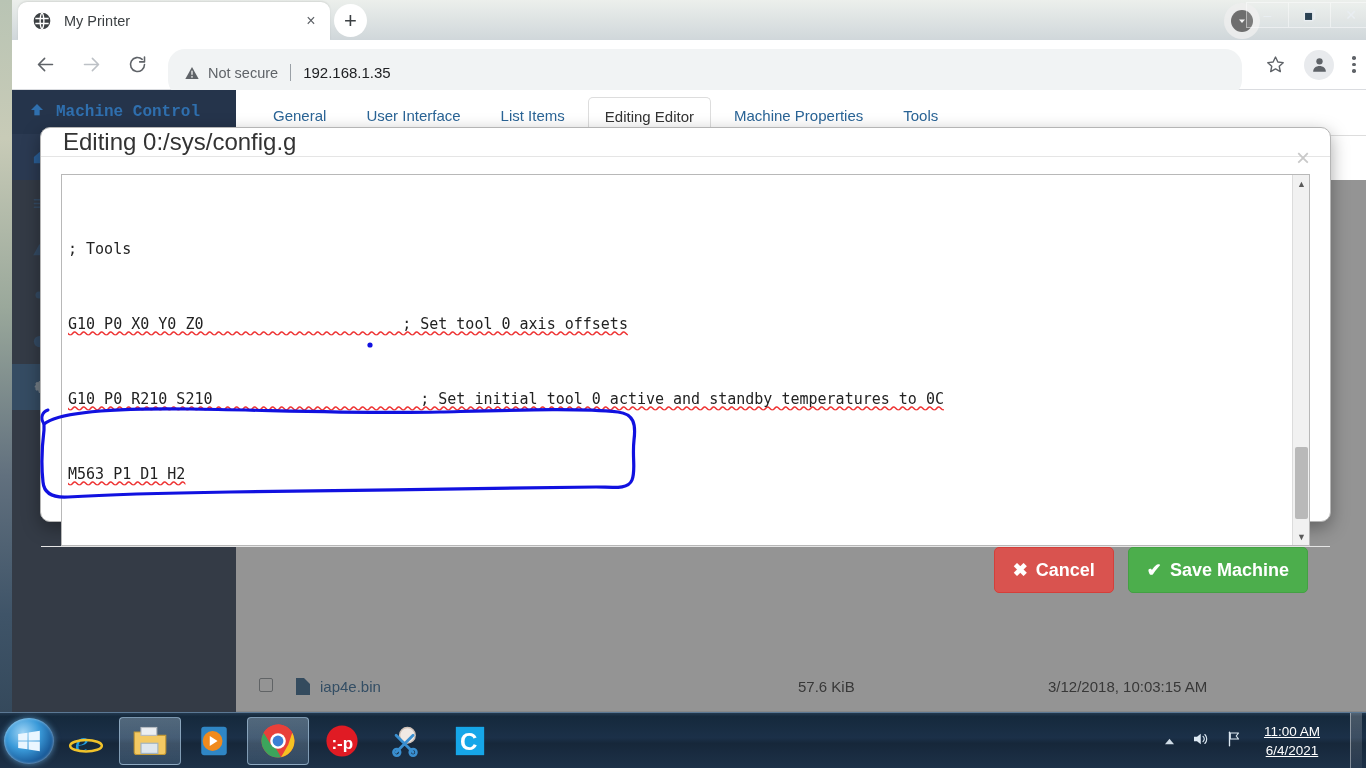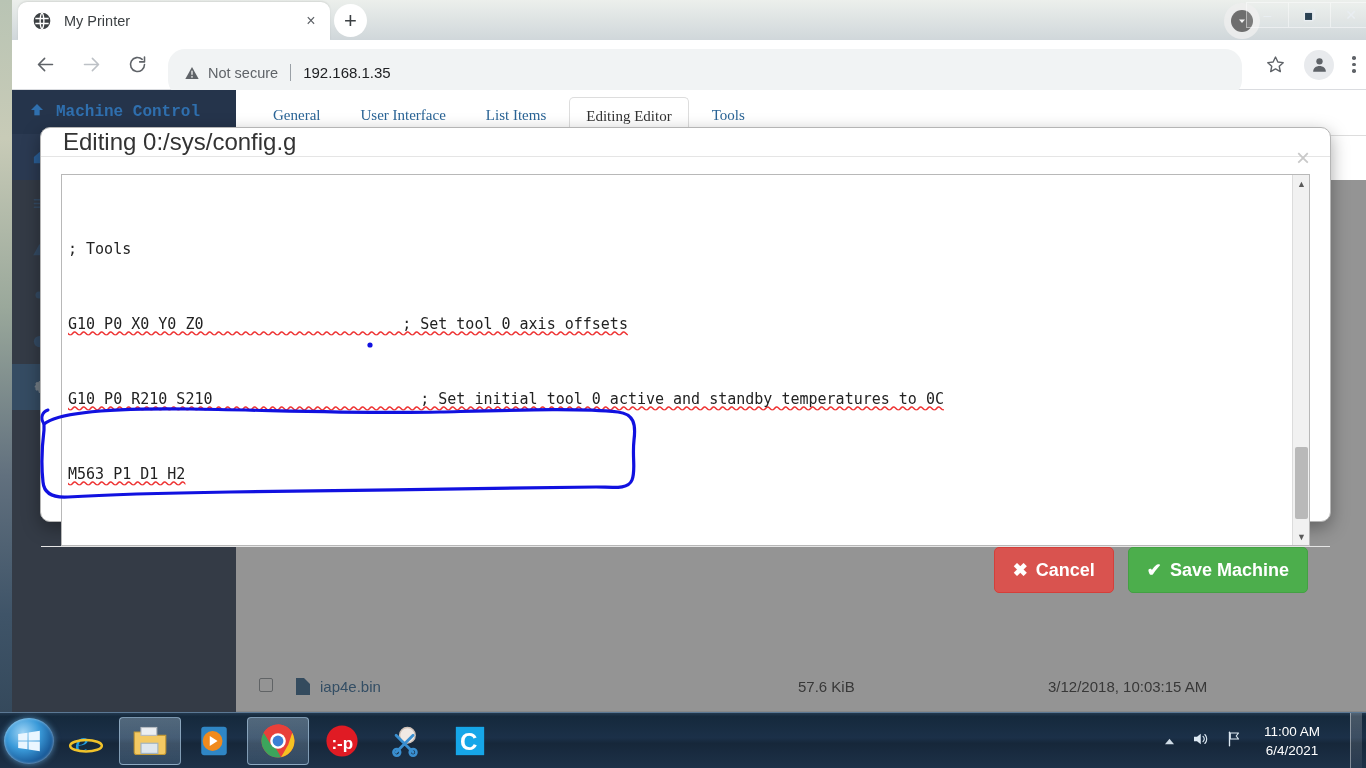--- a/index.html
+++ b/index.html
@@ -128,21 +128,21 @@
 
   #content {
     position: absolute; left: 224px; top: 0; right: 0; height: 622px; background: #fff;
   }
   .navtabs {
     display: flex; align-items: flex-end; height: 46px;
     padding-left: 20px; border-bottom: 1px solid #ddd; gap: 6px;
   }
   .navtab {
     padding: 10px 16px; font-size: 15px; color: #2a6496; white-space: nowrap;
-    border: 1px solid transparent; border-radius: 5px 5px 0 0; font-family: Liberation Serif, serif;
+    border: 1px solid transparent; border-radius: 5px 5px 0 0;
   }
   .navtab.active {
     color: #333; background: #fff;
     border-color: #ddd; border-bottom-color: #fff; margin-bottom: -1px;
   }
 
   .filetable { position: absolute; left: 0; right: 0; bottom: 0; }
   .ftr { display: flex; height: 34px; align-items: flex-start; border-bottom: 1px solid #e2e2e2; }
   .cell-chk { width: 60px; display: flex; align-items: center; justify-content: center; }
   .chkbox { width: 14px; height: 14px; border: 1px solid #8d9298; background: #fff; border-radius: 2px; }
@@ -238,21 +238,21 @@
   .tb-item.running {
     background: linear-gradient(180deg, rgba(200,225,245,.34), rgba(140,180,215,.20));
     border: 1px solid rgba(190,220,245,.55); border-radius: 4px;
   }
   .tray {
     margin-left: auto; display: flex; align-items: center; gap: 14px;
     padding-right: 4px; color: #dce8f2;
   }
   .clock {
     display: flex; flex-direction: column; align-items: center; justify-content: center;
-    font-size: 13.5px; color: #fff; line-height: 19px; padding: 0 12px 0 6px;
+    font-size: 13.5px; color: #fff; line-height: 19px; padding: 0 12px 0 6px; text-decoration: underline;
   }
   .showdesk {
     width: 12px; height: 56px; margin-left: 4px;
     background: linear-gradient(180deg, rgba(255,255,255,.22), rgba(255,255,255,.05));
     border-left: 1px solid rgba(255,255,255,.4);
   }
 </style>
 </head>
 <body>
 
@@ -407,20 +407,21 @@
           </span>
         </div>
       </div>
 
       <div id="content">
         <div class="navtabs">
           <div class="navtab">General</div>
           <div class="navtab">User Interface</div>
           <div class="navtab">List Items</div>
           <div class="navtab active">Editing Editor</div>
+          <div class="navtab">Machine Properties</div>
           <div class="navtab">Tools</div>
         </div>
 
         <div class="filetable">
           <div class="ftr">
             <div class="cell-chk">
                 <span class="chkbox"></span>
               </div>
             <div class="cell-name">
               <span class="file-ico"></span>

